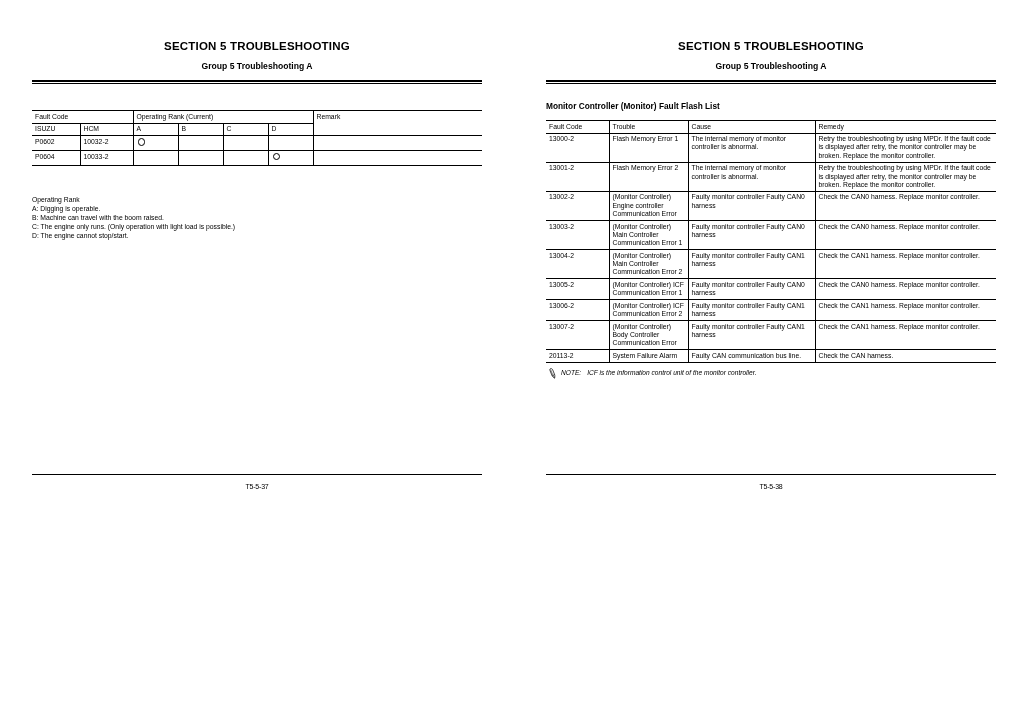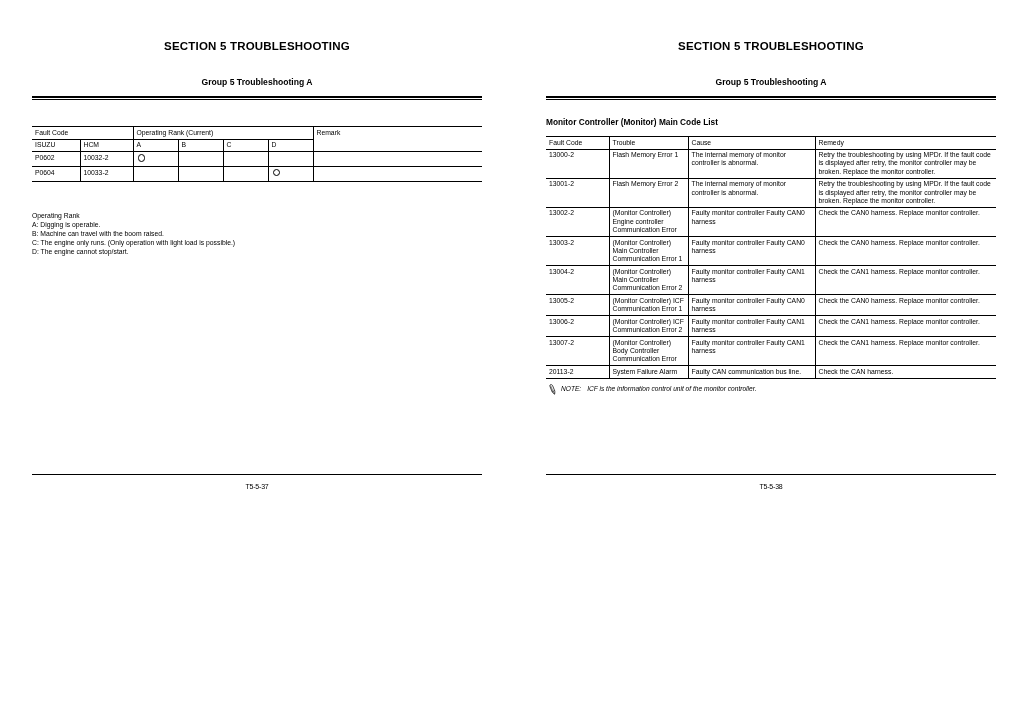--- a/index.html
+++ b/index.html
@@ -43,21 +43,21 @@
     font-size: 11.5px;
     font-weight: bold;
     letter-spacing: 0.2px;
     margin-top: 40px;
     line-height: 13px;
   }
   .hdr-sub {
     text-align: center;
     font-size: 8.6px;
     font-weight: bold;
-    margin-top: 24px;
+    margin-top: 8px;
     line-height: 10px;
   }
   .hdr-rule {
     margin-top: 9px;
     border-top: 2.2px solid #000;
     height: 2px;
     box-sizing: content-box;
   }
   .hdr-rule::after {
     content: "";
@@ -238,21 +238,21 @@
     </div>
   </div>
 
   <div class="page page-right">
     <div class="page-inner">
 
       <div class="hdr-title">SECTION 5 TROUBLESHOOTING</div>
       <div class="hdr-sub">Group 5 Troubleshooting A</div>
       <div class="hdr-rule"></div>
 
-      <div class="sec-title">Monitor Controller (Monitor) Main Code List</div>
+      <div class="sec-title">Monitor Controller (Monitor) Fault Flash List</div>
 
       <div class="tbl-right-wrap">
         <table class="doc">
           <colgroup>
             <col style="width:63px">
             <col style="width:79px">
             <col style="width:127px">
             <col>
           </colgroup>
           <tbody id="code-table-body">

